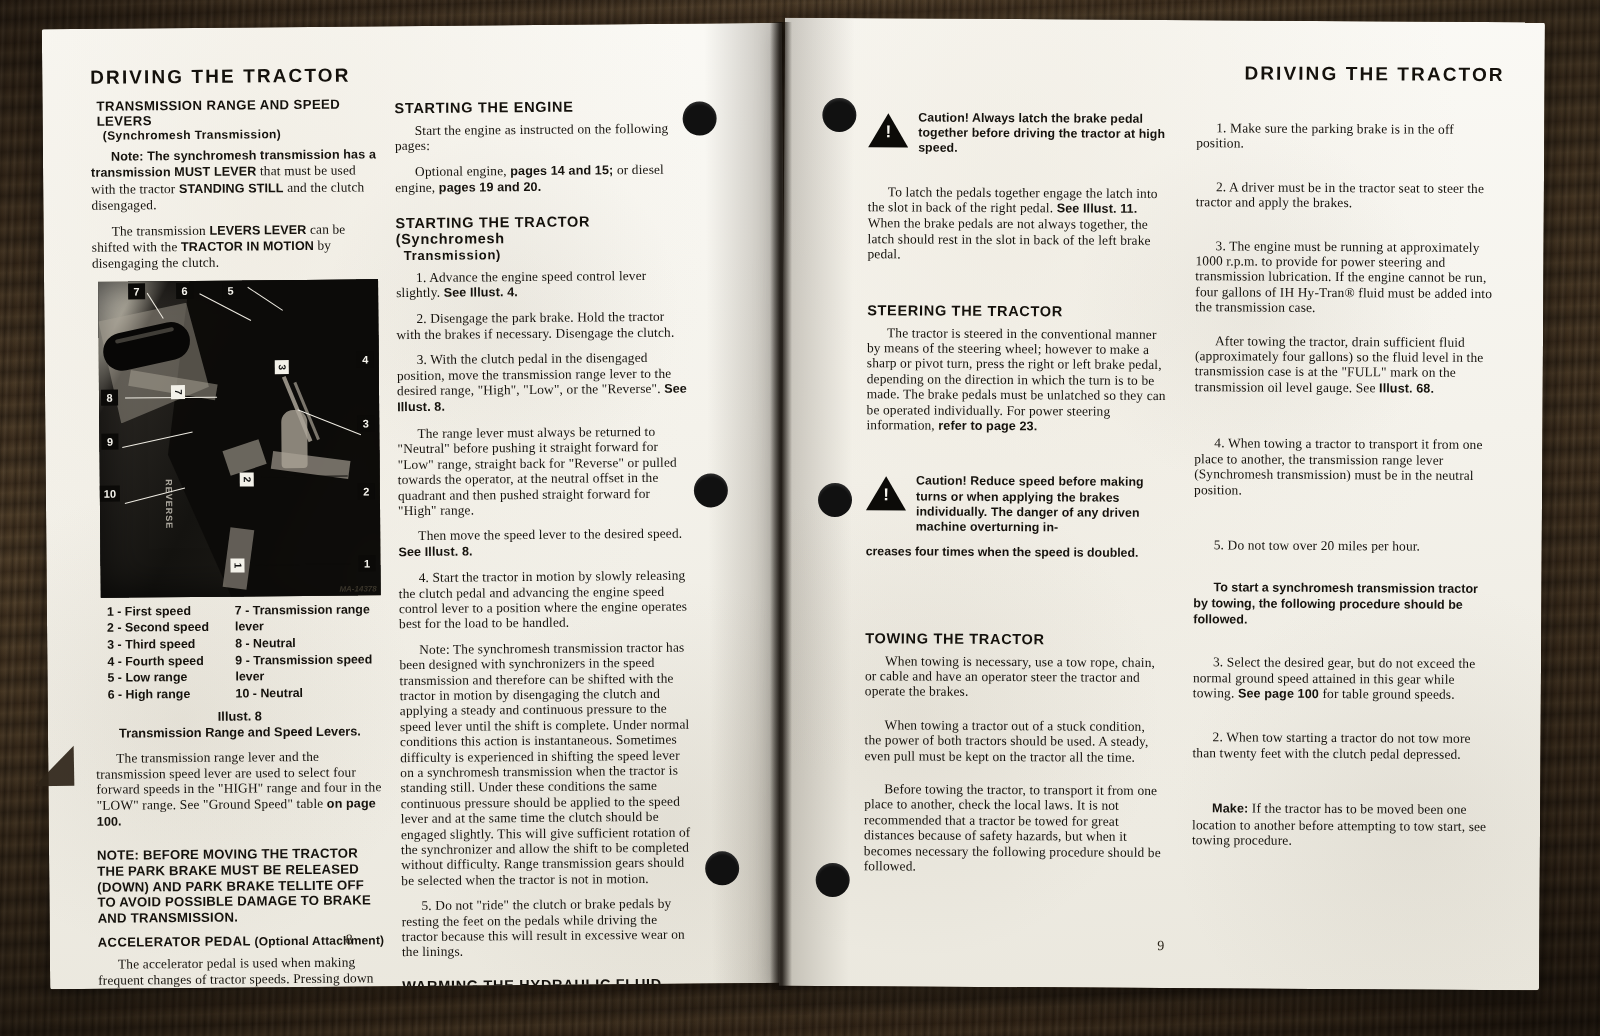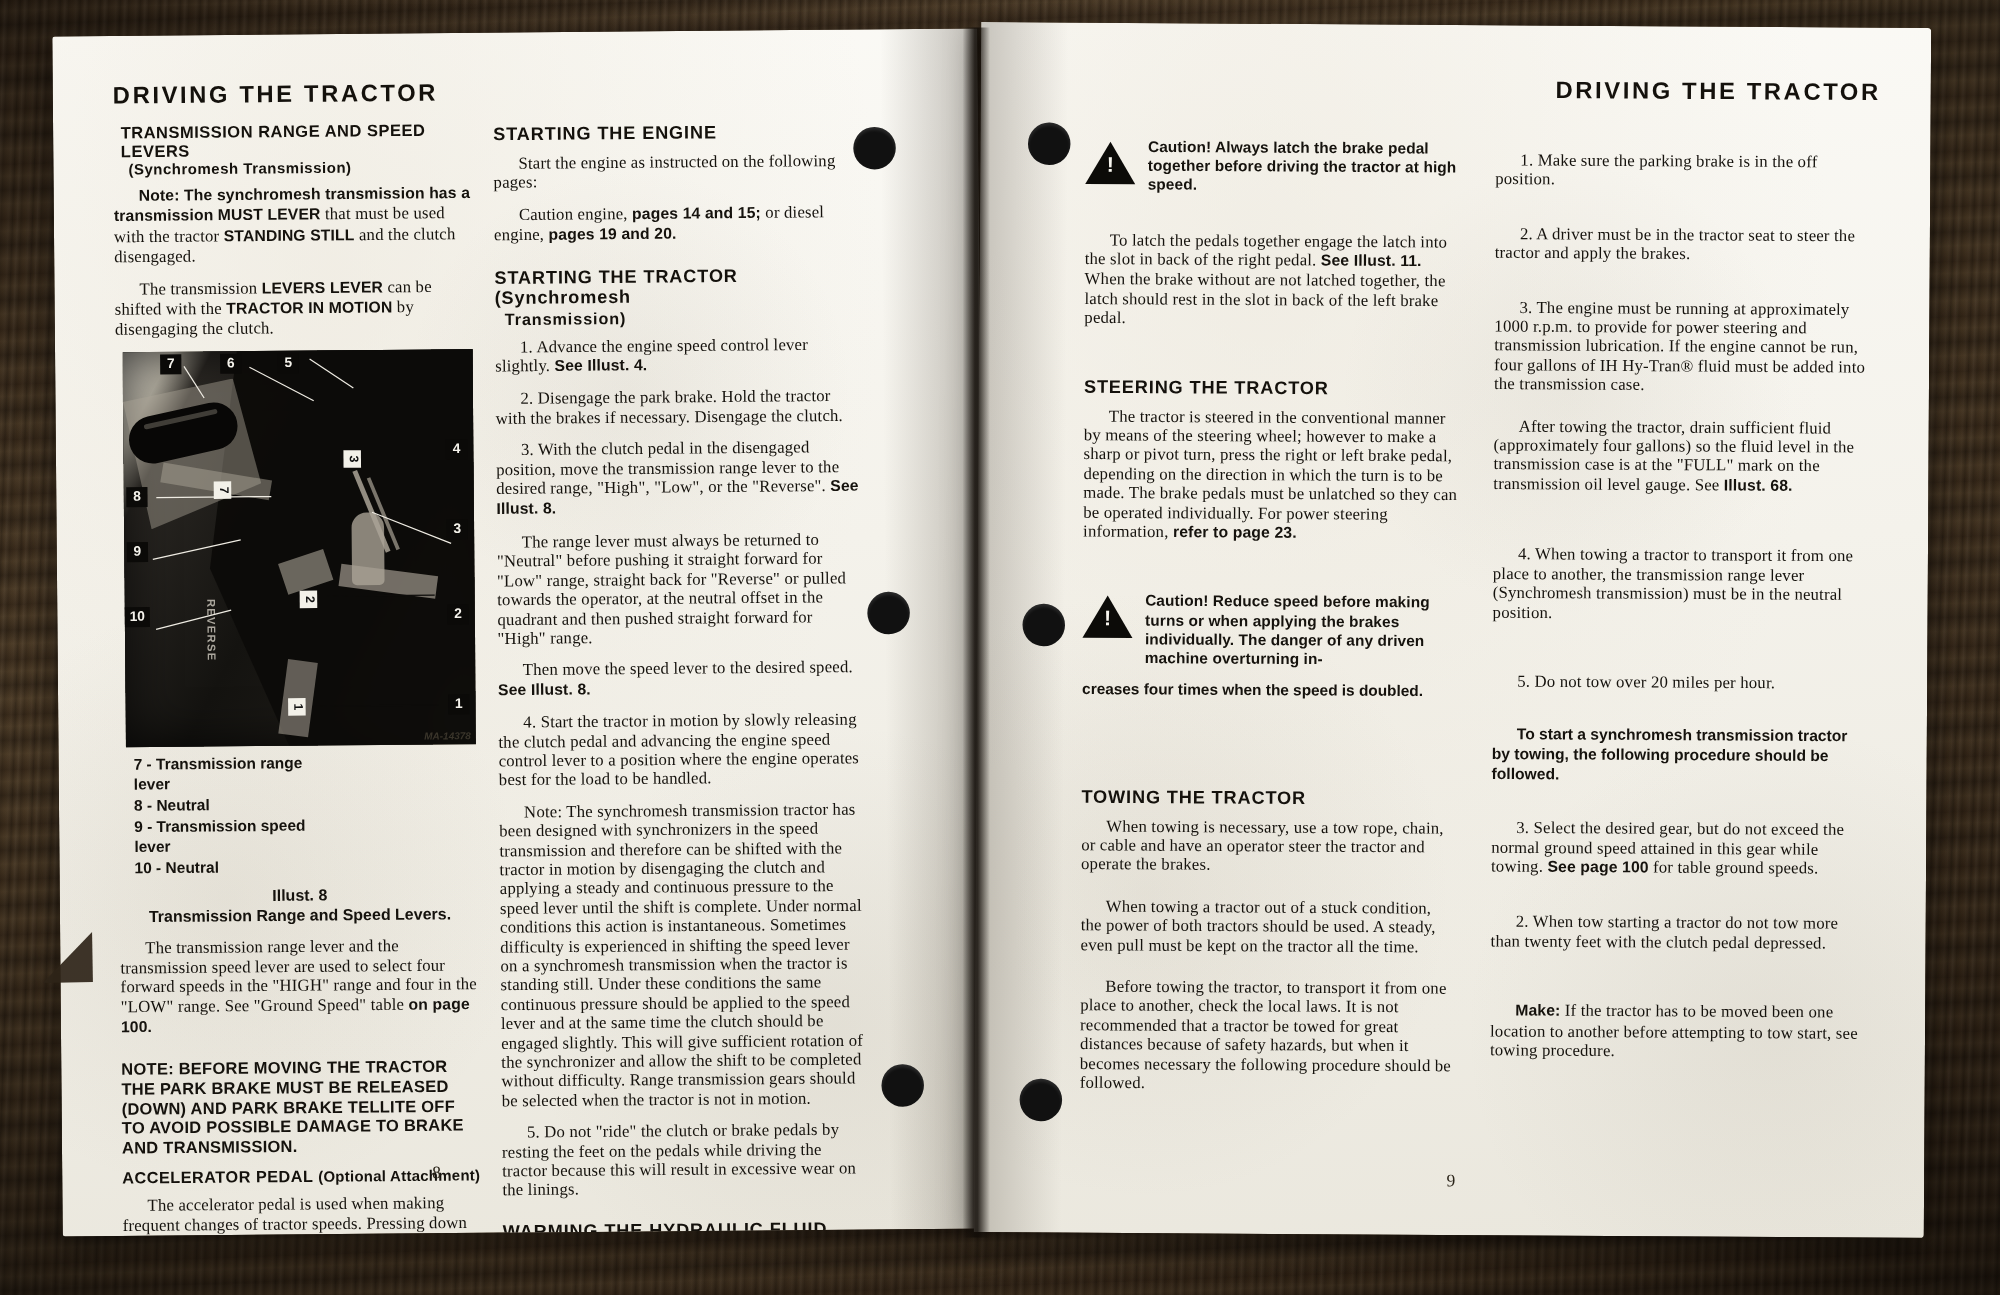--- a/index.html
+++ b/index.html
@@ -247,20 +247,26 @@
         <div class="callout" style="left:258px;top:204px;">2</div>
         <div class="callout" style="left:258px;top:276px;">1</div>
 
         <div class="callout wht" style="left:176px;top:80px;width:14px;height:14px;line-height:14px;font-size:10px;transform:rotate(90deg);">3</div>
         <div class="callout wht" style="left:140px;top:192px;width:14px;height:14px;line-height:14px;font-size:10px;transform:rotate(90deg);">2</div>
         <div class="callout wht" style="left:130px;top:278px;width:14px;height:14px;line-height:14px;font-size:10px;transform:rotate(90deg);">1</div>
         <div class="callout wht" style="left:72px;top:104px;width:14px;height:14px;line-height:14px;font-size:10px;transform:rotate(90deg);">7</div>
       </div>
 
       <div class="legend">
+        <div class="lcol">1 - First speed
+2 - Second speed
+3 - Third speed
+4 - Fourth speed
+5 - Low range
+6 - High range</div>
         <div class="lcol">7 - Transmission range
      lever
 8 - Neutral
 9 - Transmission speed
      lever
 10 - Neutral</div>
       </div>
 
       <div class="illus-cap">
         <div>Illust. 8</div>
@@ -274,21 +280,21 @@
 
       <h3 class="sub" style="margin-bottom:7px;"><span>ACCELERATOR PEDAL</span> <span class="paren" style="font-size:12px;">(Optional Attachment)</span></h3>
 
       <p class="bdy"><span>The accelerator pedal is used when making frequent changes of tractor speeds. Pressing down with the foot increases the speed of the engine. The engine speed control lever should be retarded when the accelerator pedal is to be used. </span></p>
     </div>
 
     <div class="col" style="left:352px;top:74px;width:290px;">
 
       <h2 class="sec">STARTING THE ENGINE</h2>
       <p class="bdy">Start the engine as instructed on the following pages:</p>
-      <p class="bdy"><span>Caution engine, </span><span class="bld">pages 14 and 15;</span><span>  or diesel engine, </span><span class="bld">pages 19 and 20.</span></p>
+      <p class="bdy"><span>Optional engine, </span><span class="bld">pages 14 and 15;</span><span>  or diesel engine, </span><span class="bld">pages 19 and 20.</span></p>
 
       <div class="sp-sm"></div>
       <h2 class="sec" style="margin-bottom:1px;">STARTING THE TRACTOR (Synchromesh</h2>
       <h2 class="sec" style="margin-left:8px;font-size:13px;margin-bottom:7px;">Transmission)</h2>
 
       <p class="bdy"><span>1. Advance the engine speed control lever slightly. </span><span class="bld">See Illust. 4.</span></p>
       <p class="bdy">2. Disengage the park brake. Hold the tractor with the brakes if necessary. Disengage the clutch.</p>
       <p class="bdy"><span>3. With the clutch pedal in the disengaged position, move the transmission range lever to the desired range, "High", "Low", or the "Reverse". </span><span class="bld">See Illust. 8.</span></p>
       <p class="bdy">The range lever must always be returned to "Neutral" before pushing it straight forward for "Low" range, straight back for "Reverse" or pulled towards the operator, at the neutral offset in the quadrant and then pushed straight forward for "High" range.</p>
       <p class="bdy"><span>Then move the speed lever to the desired speed. </span><span class="bld">See Illust. 8.</span></p>
@@ -317,21 +323,21 @@
     <div class="col" style="left:84px;top:92px;width:300px;">
 
       <div class="caution">
         <div class="caution-tri">
             <span>!</span>
           </div>
         <div class="caution-txt">Caution! Always latch the brake pedal together before driving the tractor at high speed.</div>
       </div>
 
       <div class="sp-md"></div>
-      <p class="bdy"><span>To latch the pedals together engage the latch into the slot in back of the right pedal. </span><span class="bld">See Illust. 11.</span><span> When the brake without are not latched together, the latch should rest in the slot in back of the left brake pedal.</span></p>
+      <p class="bdy"><span>To latch the pedals together engage the latch into the slot in back of the right pedal. </span><span class="bld">See Illust. 11.</span><span> When the brake pedals are not always together, the latch should rest in the slot in back of the left brake pedal.</span></p>
 
       <div class="sp-lg"></div>
       <h2 class="sec">STEERING THE TRACTOR</h2>
       <p class="bdy"><span>The tractor is steered in the conventional manner by means of the steering wheel; however to make a sharp or pivot turn, press the right or left brake pedal, depending on the direction in which the turn is to be made. The brake pedals must be unlatched so they can be operated individually. For power steering information, </span><span class="bld">refer to page 23.</span></p>
 
       <div class="sp-lg"></div>
       <div class="caution">
         <div class="caution-tri">
             <span>!</span>
           </div>

